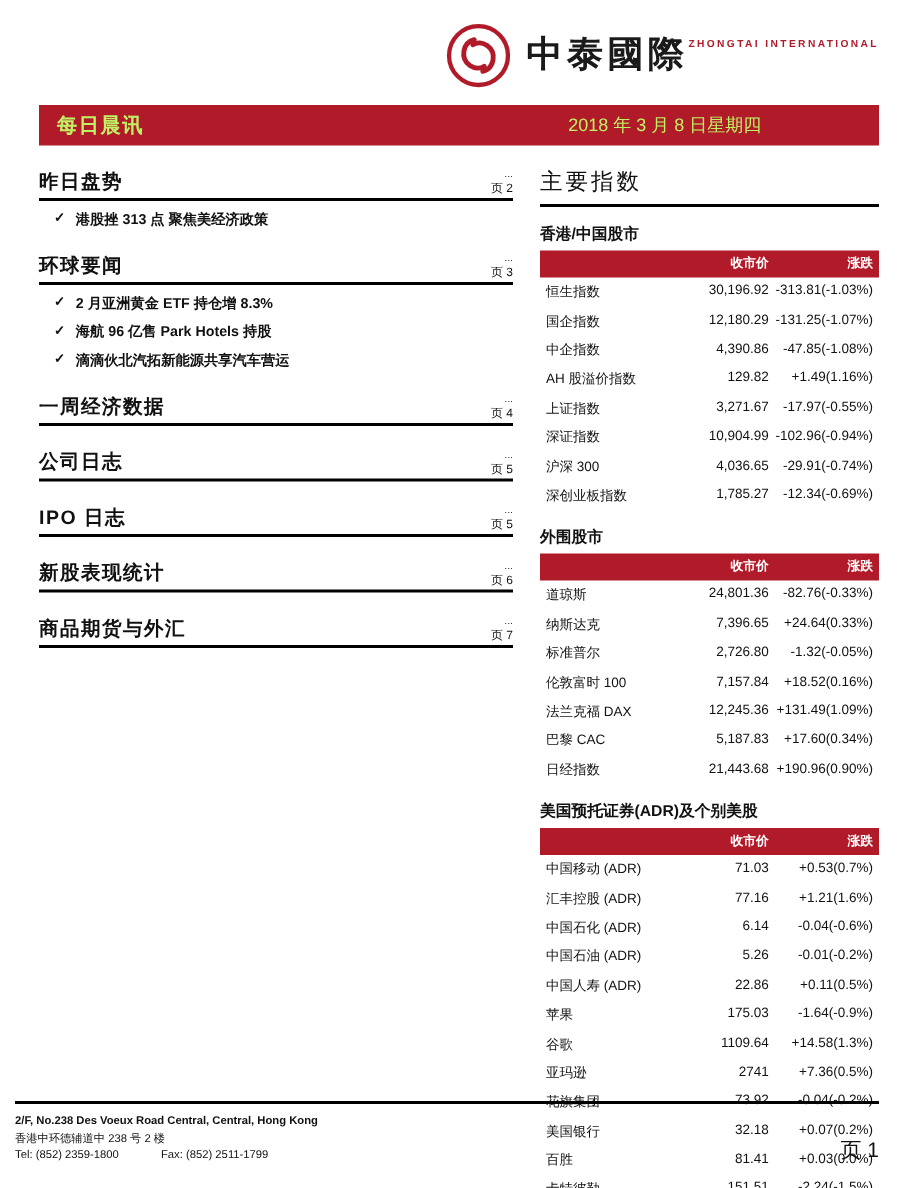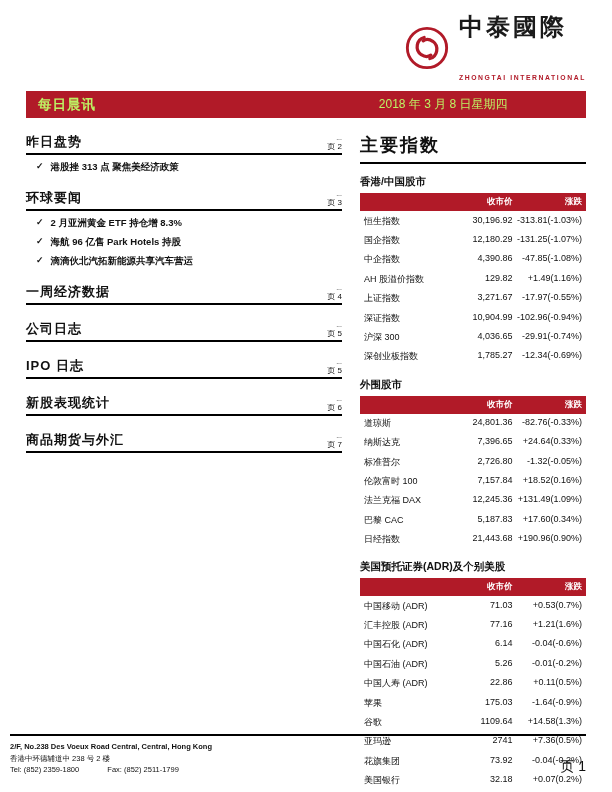--- a/index.html
+++ b/index.html
@@ -4,21 +4,21 @@
 <style>
   * { margin:0; padding:0; box-sizing:border-box; }
   html,body { background:#ffffff; }
   body { font-family:"Liberation Sans", sans-serif; color:#111; }
   .page { width:612px; height:792px; background:#fff; position:relative; overflow:hidden; }
 
   
   .masthead { display:flex; justify-content:flex-end; padding:14px 26px 6px 26px; }
   .logo-block { display:flex; align-items:center; gap:9px; }
   .logo-icon { width:46px; height:46px; display:block; }
-  .logo-text { display:flex; flex-direction:column;gap:32px; }
+  .logo-text { display:flex; flex-direction:row; }
   .logo-cn { font-size:24px; font-weight:bold; color:#1a1a1a; letter-spacing:3px; line-height:1.1; }
   .logo-en { font-size:6.8px; font-weight:bold; color:var(--accent,#B11A28); letter-spacing:1.6px; margin-top:2px; }
 
   
   .banner { margin:4px 26px 0 26px; height:27px; background:var(--accent,#B11A28); color:#bef264;
             display:flex; align-items:center; position:relative; padding:0 12px; }
   .banner-title { font-weight:bold; font-size:13.5px; letter-spacing:1px; }
   .banner-date { position:absolute; left:63%; font-size:12px; }
 
   
@@ -32,21 +32,21 @@
                  border-bottom:2px solid #000; padding-bottom:2px; margin-top:15px; cursor:pointer; }
   .toc-section:first-child .toc-heading { margin-top:3px; }
   .toc-title { font-size:13px; font-weight:bold; letter-spacing:1px; }
   .toc-ref { text-align:right; line-height:1.15; }
   .toc-leader { display:block; font-size:7px; color:#333; }
   .toc-page { display:block; font-size:8px; color:#111; }
   .toc-item { display:flex; gap:7px; font-size:9.5px; font-weight:bold; padding:6px 0 0 10px; }
   .check { font-size:9px; }
 
   
-  .indices-title { font-size:18px; font-weight:bold; letter-spacing:2px;
+  .indices-title { font-size:15px; font-weight:normal; letter-spacing:2px;
                    border-bottom:2.5px solid #000; padding-bottom:5px; margin-top:3px; }
   .table-section-title { font-size:10.5px; font-weight:bold; margin:11px 0 4px 0; }
   .thead { display:flex; background:var(--accent,#B11A28); color:#fff; font-size:8.5px; font-weight:bold;
            padding:3px 4px; align-items:center; }
   .trow { display:flex; font-size:9px; padding:3.3px 4px 3.1px 4px; }
   .c-name { flex:1.35; text-align:left; white-space:nowrap; }
   .c-price { flex:1; text-align:right; white-space:nowrap; }
   .c-change { flex:1.1; text-align:right; white-space:nowrap; }
 
   

